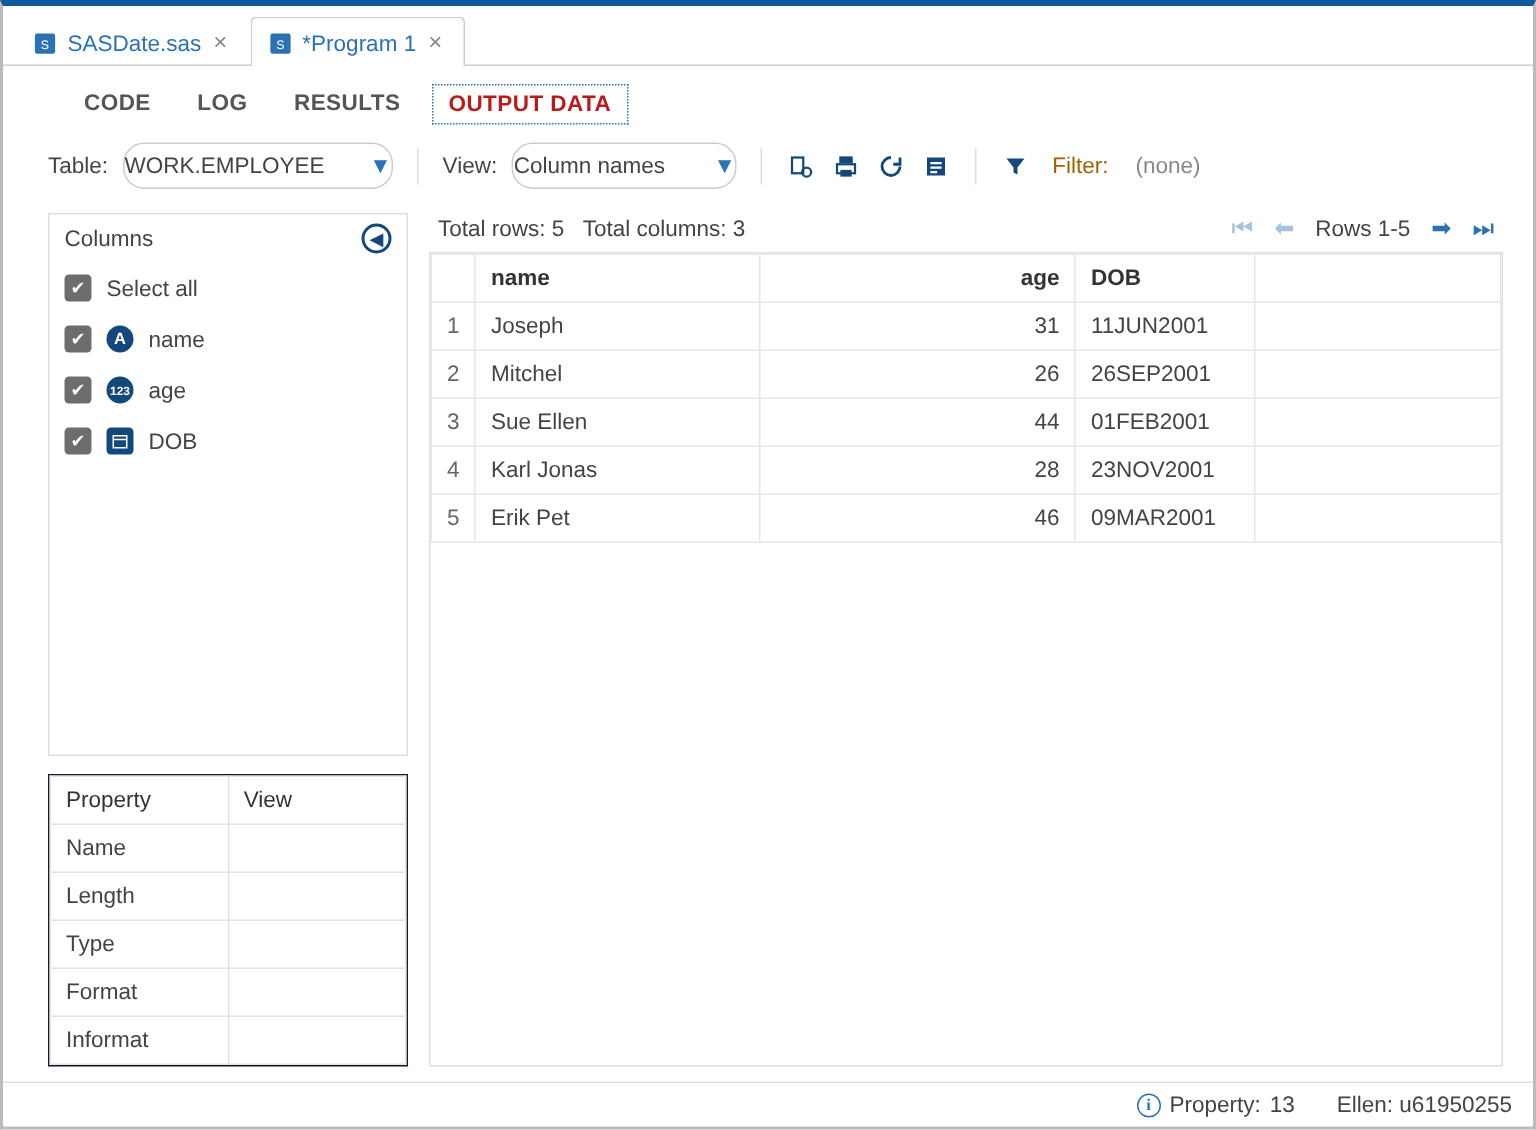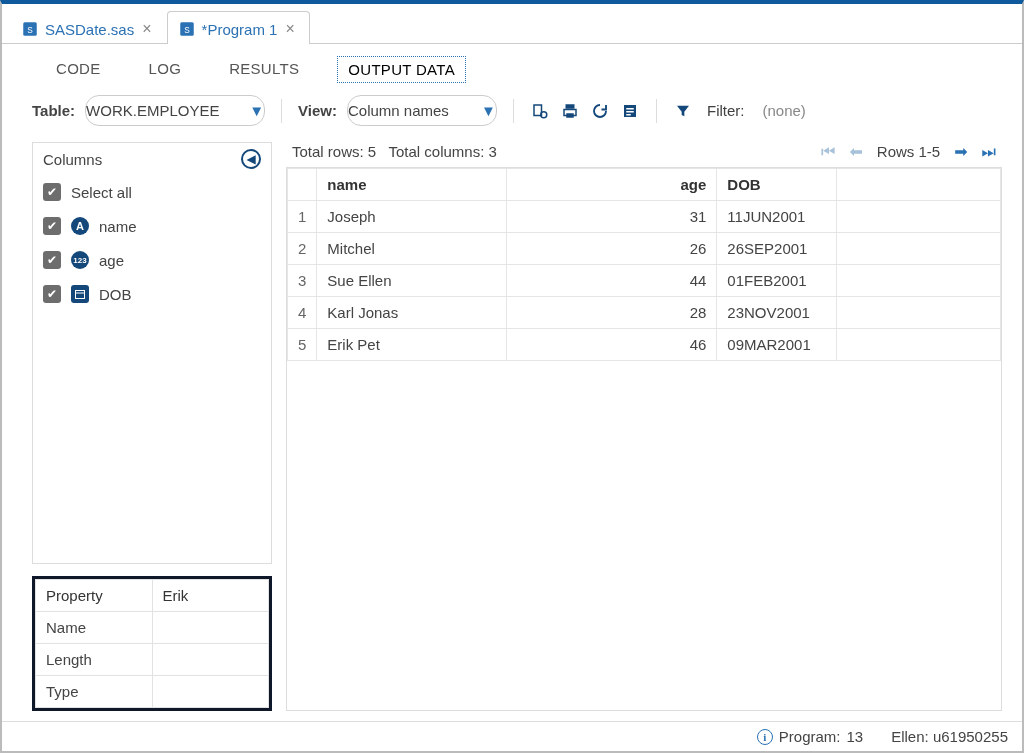--- a/index.html
+++ b/index.html
@@ -41,59 +41,60 @@
   }
   .file-tab svg { width: 18px; height: 18px; }
   .close-x {
     font-size: 16px;
     color: #888;
     padding: 0 2px;
     cursor: pointer;
   }
   .subtabs {
     display: flex;
-    gap: 28px;
+    gap: 11px;
     padding: 12px 0 8px 44px;
     color: #555;
+    font-weight: bold;
   }
   .subtab {
     padding: 4px 10px;
     cursor: pointer;
     letter-spacing: 0.3px;
   }
   .subtab.active {
-    color: #000000;
+    color: #b91c1c;
     border: 1px dotted #2b72b5;
   }
   .toolbar {
     display: flex;
     align-items: center;
     gap: 10px;
     padding: 4px 30px 16px 30px;
   }
-  .toolbar .label { color: #444; font-weight: bold; }
+  .toolbar .label { color: #444; }
   .dropdown {
     border: 1px solid #ccc;
     border-radius: 14px;
     padding: 6px 0;
     display: flex;
     align-items: center;
     gap: 10px;
     cursor: pointer;
     min-width: 150px;
     justify-content: space-between;
   }
   .dropdown .caret { color: #2b72b5; }
   .vsep { width: 1px; height: 24px; background: #ddd; margin: 0 6px; }
   .tool-icon {
     width: 20px; height: 20px; display: inline-flex;
     align-items: center; justify-content: center;
     cursor: pointer; color: #14487a;
   }
-  .filter-label { color: #404040; margin-left: 4px; }
+  .filter-label { color: #a16207; margin-left: 4px; }
   .filter-none { color: #888; margin-left: 8px; }
   .content {
     flex: 1;
     display: flex;
     gap: 14px;
     padding: 0 20px 10px 30px;
     min-height: 0;
   }
   .left-col { width: 240px; display: flex; flex-direction: column; gap: 12px; }
   .columns-box {
@@ -123,21 +124,21 @@
     color: #fff; font-size: 12px; cursor: pointer;
     flex-shrink: 0;
   }
   .type-icon {
     width: 18px; height: 18px; border-radius: 50%; background: #14487a;
     color: #fff; font-size: 11px; font-weight: bold;
     display: flex; align-items: center; justify-content: center;
     flex-shrink: 0;
   }
   .type-icon.square { border-radius: 3px; }
-  .props-box { border: 3px solid #0f172a; }
+  .props-box { border: 1px solid #0f172a; }
   .props-box table { width: 100%; border-collapse: collapse; }
   .props-box th, .props-box td {
     border: 1px solid #e2e2e2;
     padding: 7px 10px;
     text-align: left;
     font-weight: normal;
   }
   .props-box th { color: #333; }
   .data-area { flex: 1; display: flex; flex-direction: column; }
   .data-head {
@@ -283,32 +284,40 @@
             </svg>
           </span>
         <span>DOB</span>
       </div>
     </div>
     <div class="props-box">
       <table>
         <tbody>
             <tr>
           <th style="width:50%">Property</th>
-          <th>Erik</th>
+          <th>View</th>
         </tr>
         <tr>
               <td>Name</td>
               <td></td>
             </tr>
         <tr>
               <td>Length</td>
               <td></td>
             </tr>
         <tr>
               <td>Type</td>
+              <td></td>
+            </tr>
+        <tr>
+              <td>Format</td>
+              <td></td>
+            </tr>
+        <tr>
+              <td>Informat</td>
               <td></td>
             </tr>
       </tbody>
         </table>
     </div>
   </div>
 
   <div class="data-area">
     <div class="data-head">
       <span style="white-space:pre">Total rows: 5   Total columns: 3</span>
@@ -369,20 +378,20 @@
             </tr>
           </tbody>
       </table>
     </div>
   </div>
 </div>
 
 <div class="status">
   <span style="display:flex;align-items:center;gap:6px">
     <span class="info-icon">i</span>
-    <span>Program:</span>
+    <span>Property:</span>
     <span>13</span>
   </span>
   <span>
     <span>Ellen:</span>
     <span>u61950255</span>
   </span>
 </div>
 
 </body></html>

